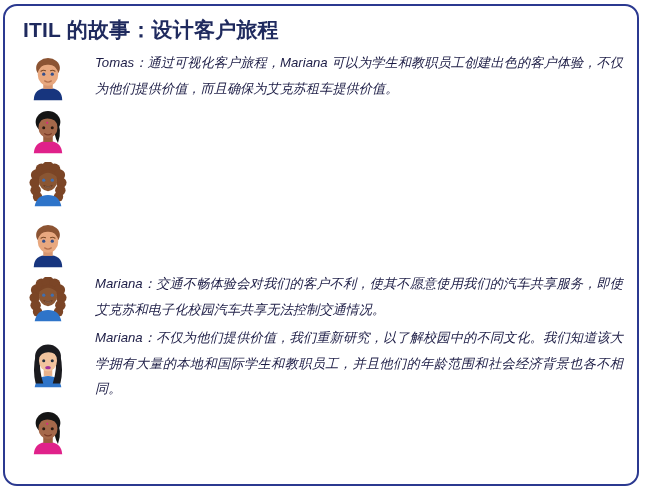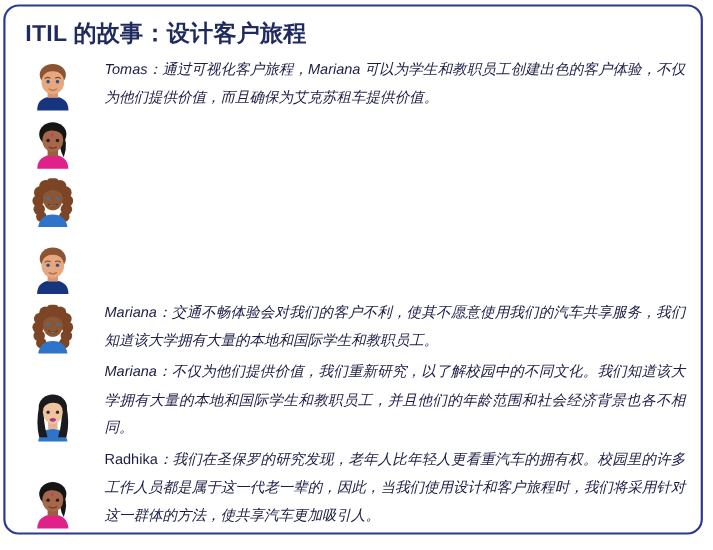--- a/index.html
+++ b/index.html
@@ -24,21 +24,21 @@
     color:#1F2A5E;
     letter-spacing:0.2px;
     margin:2px 0 6px 2px;
     font-family:"Liberation Sans", sans-serif;
   }
   .dialogue{
     margin-left:6px;
   }
   .entry{
     display:flex;
-    align-items:flex-end;
+    align-items:center;
     margin-bottom:3px;
   }
   .entry:nth-child(4){ margin-top:11px; }
   .avatar{
     flex:0 0 38px;
     width:38px; height:45px;
     margin-top:5px;
     margin-left:2px;
   }
   .avatar svg{ width:38px; height:45px; display:block; }
@@ -155,21 +155,21 @@
               <circle cx="9" cy="36" r="5"></circle>
     </g>
     <path d="M6,46 Q8,34 20,34 Q32,34 34,46 Z" fill="#2E74C9"></path>
     <ellipse cx="20" cy="19" rx="9.5" ry="11" fill="#8A5633"></ellipse>
     <path d="M11,14.5 Q12.5,7.5 20,7.5 Q27.5,7.5 29,14.5 Q24,10.5 20,10.5 Q16,10.5 11,14.5 Z" fill="#7B4526"></path>
     <circle cx="15.5" cy="18.5" r="1.7" fill="#406FB0"></circle>
     <circle cx="24.5" cy="18.5" r="1.7" fill="#406FB0"></circle>
     <path d="M15.5,24.3 q4.5,4.2 9,0 q-4.5,2.2 -9,0 Z" fill="#ffffff" stroke="#5C3016" stroke-width="0.8"></path>
   </svg>
         </div>
-    <p class="speech"><span class="speaker-name">Mariana</span><span class="colon">：</span><span class="speech-text">交通不畅体验会对我们的客户不利，使其不愿意使用我们的汽车共享服务，我们知道该大学拥有大量的本地和国际学生和教职员工。</span></p>
+    <p class="speech"><span class="speaker-name">Mariana</span><span class="colon">：</span><span class="speech-text">交通不畅体验会对我们的客户不利，使其不愿意使用我们的汽车共享服务，即使艾克苏和电子化校园汽车共享无法控制交通情况。</span></p>
   </div>
 
   <div class="entry">
     <div class="avatar">
           <svg viewBox="0 0 40 46" xmlns="http://www.w3.org/2000/svg">
     <path d="M6,46 Q8,34 20,34 Q32,34 34,46 Z" fill="#2E74C9"></path>
     <path d="M7,12 Q3.5,28 7,42 L15,42 Q10,26 12,13 Z" fill="#1B1B1F"></path>
     <path d="M33,12 Q36.5,28 33,42 L25,42 Q30,26 28,13 Z" fill="#1B1B1F"></path>
     <ellipse cx="20" cy="13" rx="13.5" ry="12" fill="#1B1B1F"></ellipse>
     <rect x="15.5" y="27" width="9" height="7" fill="#E7B28C"></rect>
@@ -191,16 +191,15 @@
     <path d="M29,11 Q35.5,21 30.5,35 Q26,28 27,17 Z" fill="#151515"></path>
     <rect x="15" y="27" width="10" height="7" fill="#9A5E3F"></rect>
     <ellipse cx="20" cy="19" rx="10" ry="11" fill="#A5684A"></ellipse>
     <path d="M8,17 Q7.5,5 20,5 Q32.5,5 32,17 Q27,8.5 17.5,9.5 Q10.5,10.5 8,17 Z" fill="#151515"></path>
     <circle cx="19.2" cy="13.8" r="1.1" fill="#E0218A"></circle>
     <circle cx="15.5" cy="19" r="1.6" fill="#2A1A12"></circle>
     <circle cx="24.5" cy="19" r="1.6" fill="#2A1A12"></circle>
     <path d="M16.5,25.3 q3.5,2.4 7,0" stroke="#7A3B26" stroke-width="1.3" fill="none" stroke-linecap="round"></path>
   </svg>
         </div>
-    <p class="speech"><span class="speaker-name upright">Radhika</span><span class="colon">：</span><span class="speech-text">我们在圣保罗的研究发现，老年人比年轻人更看重汽车的拥有权。校园里的许多工作人员都是属于这一代老一辈的，因此，当我们使用设计和客户旅程时，我们将采用针对这一群体的方法，使共享汽车更加吸引人。</span></p>
   </div>
 </div>
 </div>
 
 </body></html>

